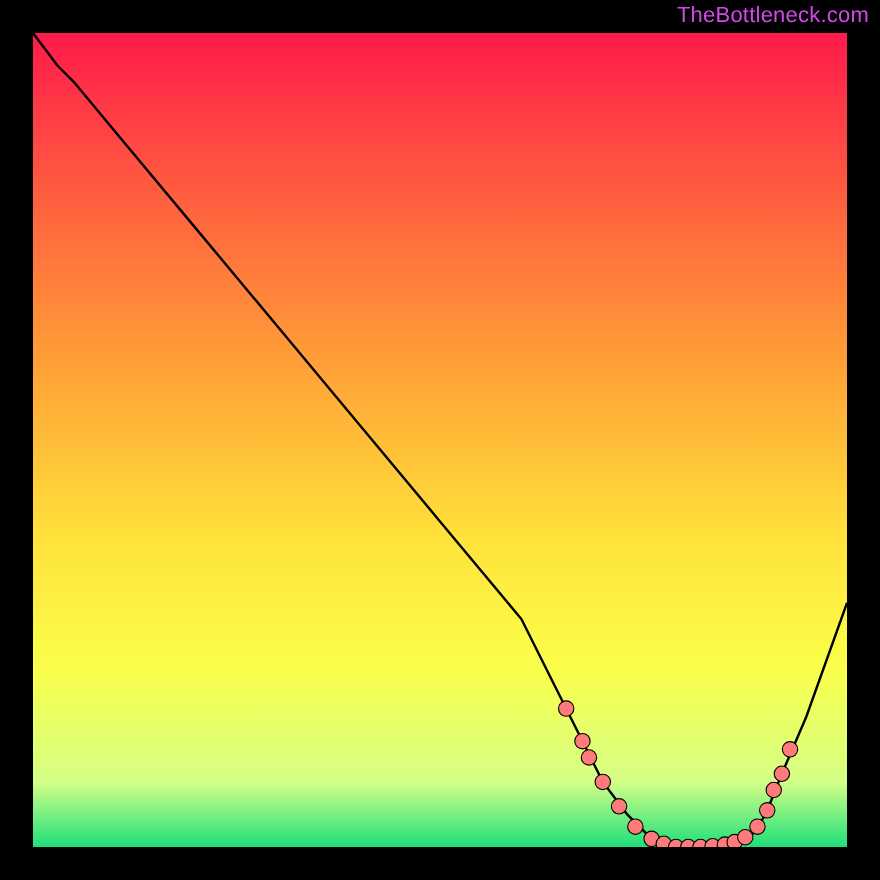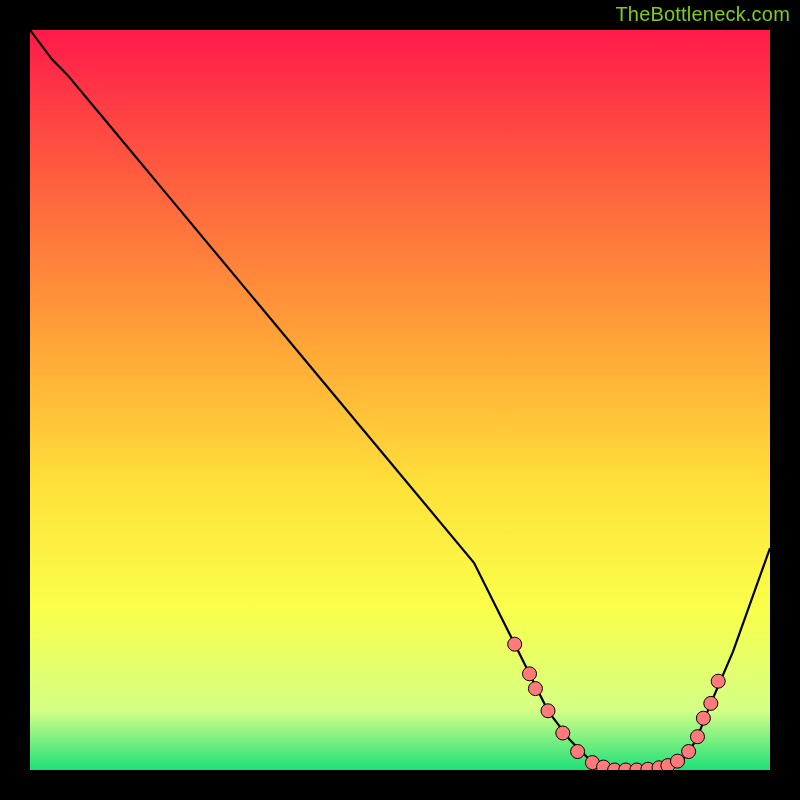--- a/index.html
+++ b/index.html
@@ -14,21 +14,21 @@
   .frame {
     position: relative;
     width: 800px;
     height: 800px;
     background: #000;
   }
   .watermark {
     position: absolute;
     top: 3px;
     right: 10px;
-    color: #84cc16;
+    color: #d946ef;
     font-size: 20px;
     font-weight: 500;
     letter-spacing: 0.2px;
     user-select: none;
   }
   .plot-area {
     position: absolute;
     left: 30px;
     top: 30px;
     width: 740px;

